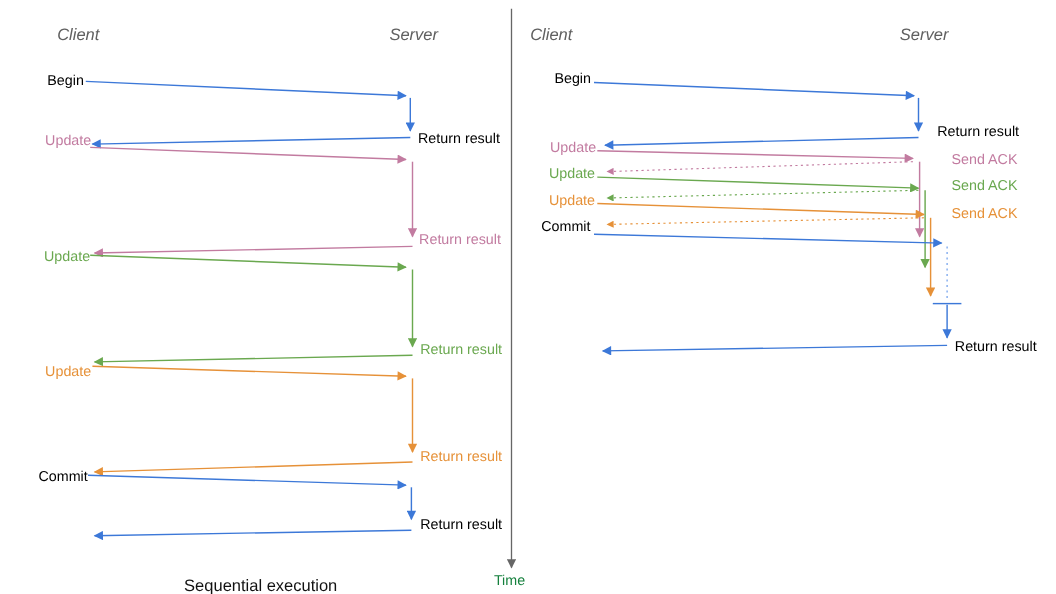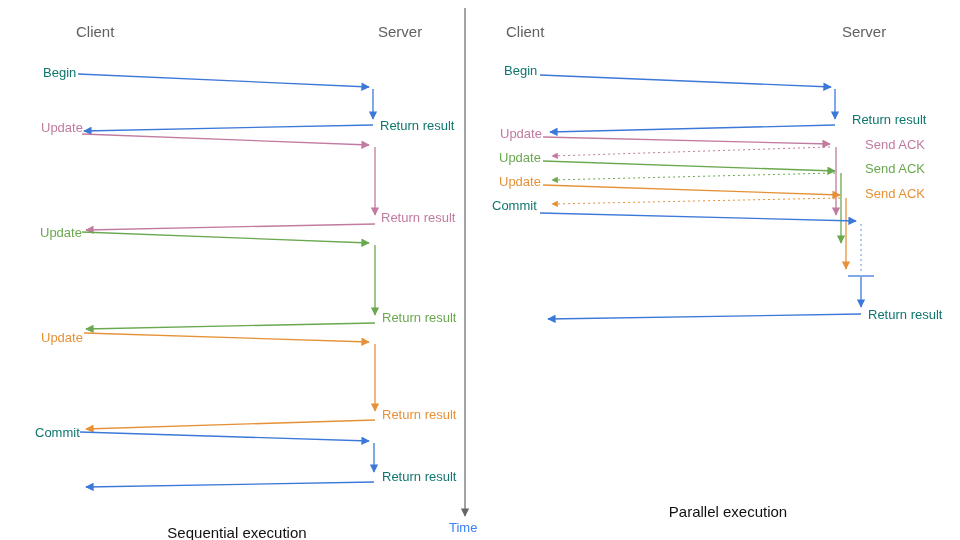--- a/index.html
+++ b/index.html
@@ -5,30 +5,30 @@
   html,body{margin:0;padding:0;background:#fff;}
   .canvas{
     position:relative;width:960px;height:540px;background:#ffffff;overflow:hidden;
     font-family:"Liberation Sans", sans-serif;
   }
   .canvas svg{position:absolute;left:0;top:0;}
   .lbl{
     position:absolute;font-size:13px;line-height:14px;white-space:nowrap;
   }
   .hdr{
-    position:absolute;font-size:15px;color:#606060;white-space:nowrap;margin-left:24px;
+    position:absolute;font-size:15px;font-style:italic;color:#606060;white-space:nowrap;
   }
   .ptitle{
     position:absolute;font-size:15px;color:#111;text-align:center;width:236px;white-space:nowrap;
   }
-  .c-blue{color:#0f766e;}
+  .c-blue{color:#000000;}
   .c-pink{color:#c27ba0;}
   .c-green{color:#6aa84f;}
   .c-orange{color:#e69138;}
-  .c-black{color:#3b82f6;}
+  .c-black{color:#15803d;}
 </style>
 </head>
 <body>
 
 <div class="canvas">
 
   <svg width="960" height="540" viewBox="0 0 960 540">
     <defs>
       <marker id="ab" viewBox="0 0 10 10" refX="9" refY="5" markerWidth="7.5" markerHeight="6.5" orient="auto-start-reverse">
         <path d="M0,0 L10,5 L0,10 z" fill="#3c78d8"></path>
@@ -145,17 +145,16 @@
 
   <div class="lbl c-green" style="left:499px;top:151px;">Update</div>
   <div class="lbl c-green" style="left:865px;top:162px;">Send ACK</div>
 
   <div class="lbl c-orange" style="left:499px;top:175px;">Update</div>
   <div class="lbl c-orange" style="left:865px;top:187px;">Send ACK</div>
 
   <div class="lbl c-blue" style="left:492px;top:199px;">Commit</div>
   <div class="lbl c-blue" style="left:868px;top:308px;">Return result</div>
 
-  <div class="ptitle" style="left:610px;top:503px;">Parallel execution</div>
 
   <div class="lbl c-black" style="left:449px;top:521px;">Time</div>
 
 </div>
 
 </body></html>

